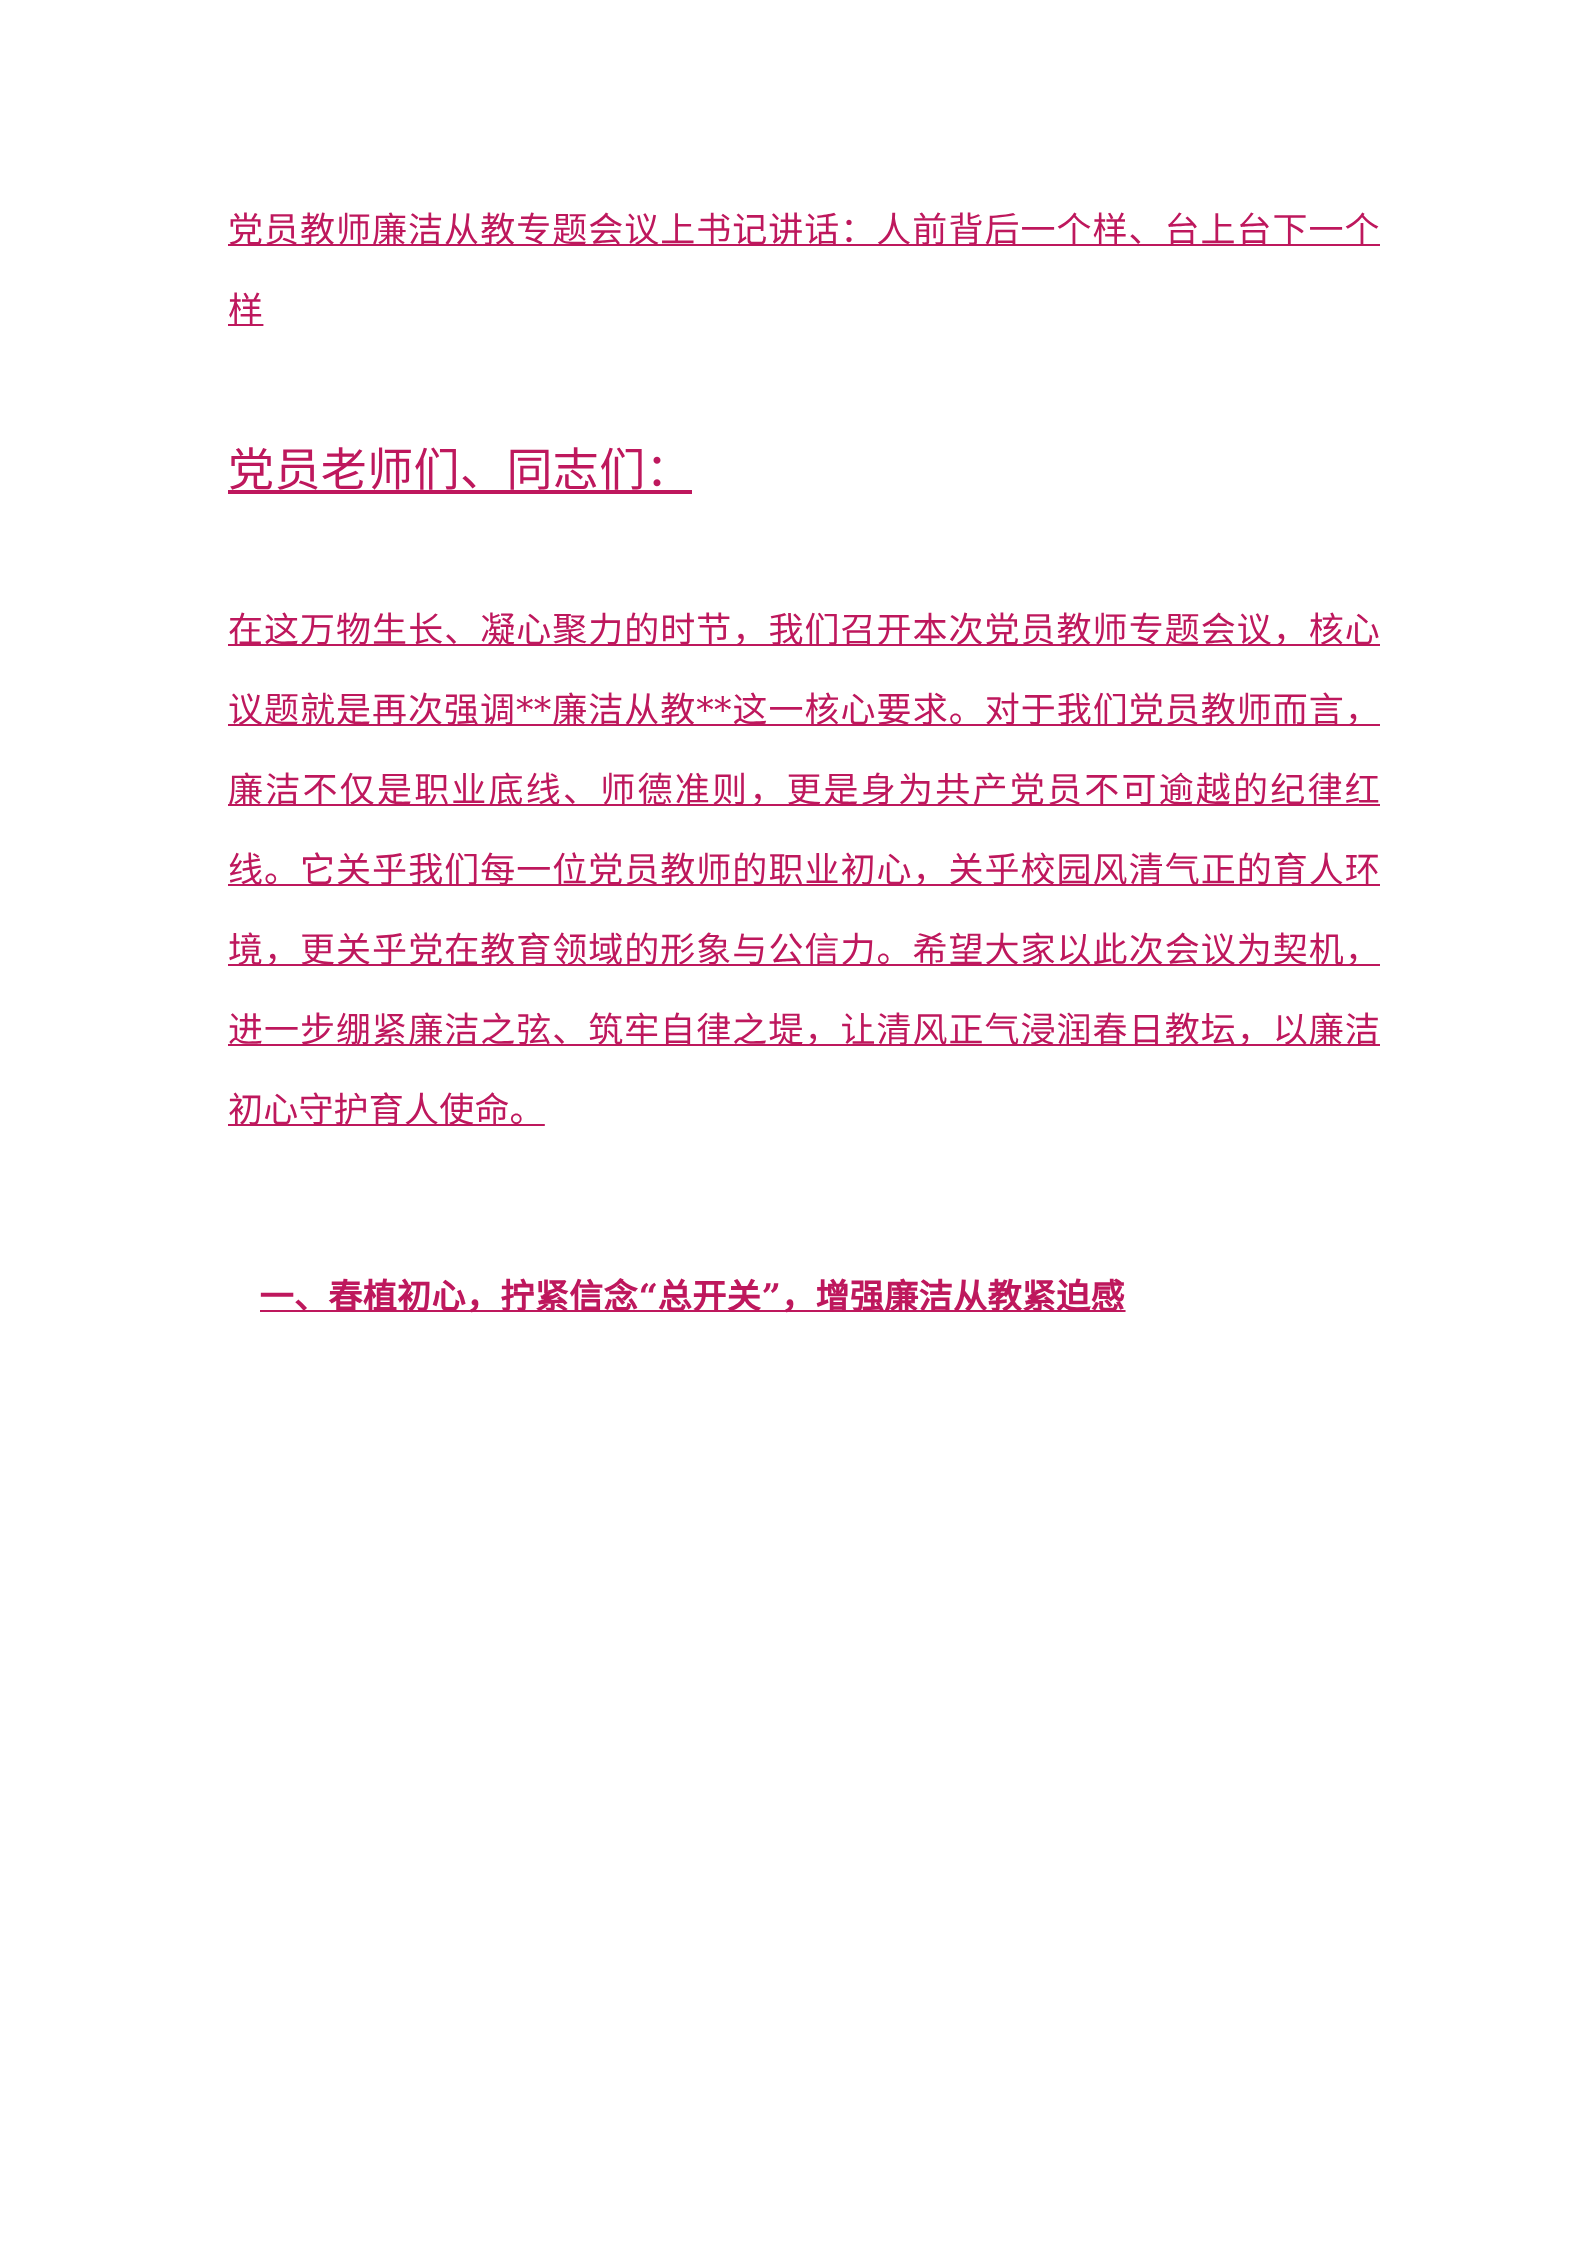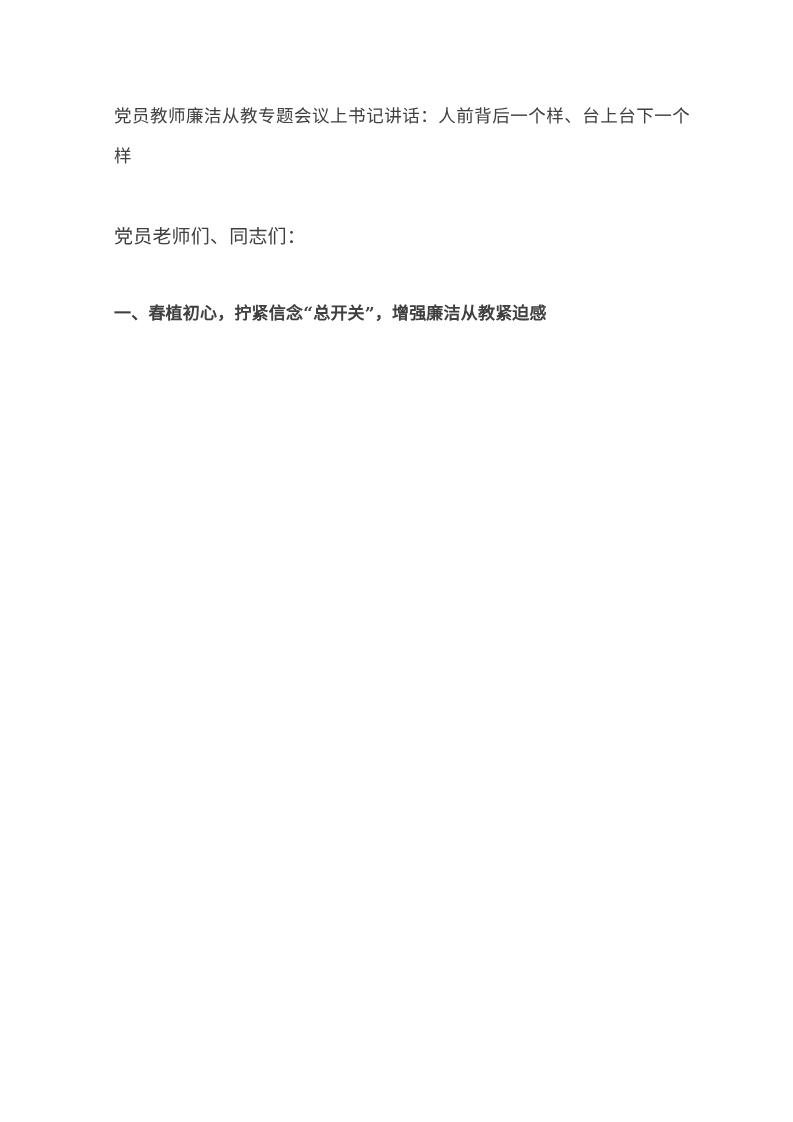--- a/index.html
+++ b/index.html
@@ -26,37 +26,38 @@
     width: 576px;
   }
 
   
   .title,
   .salutation,
   .greeting,
   .para,
   .section-heading {
     font-family: "DejaVu Serif", "Liberation Serif", serif;
-    color: #404040;
+    color: #be185d;
     text-align: justify;
     text-justify: inter-ideograph;
     word-break: break-all;
+    text-decoration: underline;
     -webkit-font-smoothing: antialiased;
   }
 
   .title {
     font-size: 17.5px;
     line-height: 40px;
     margin: 0;
     font-weight: 400;
     letter-spacing: 0.2px;
   }
 
   .salutation {
-    font-size: 19px;
+    font-size: 23px;
     line-height: 40px;
     margin: 0;
     padding-top: 40px;
     font-weight: 400;
     letter-spacing: 0.2px;
   }
 
   .greeting {
     font-size: 17.5px;
     line-height: 40px;
@@ -78,39 +79,40 @@
     padding-top: 40px;
   }
 
   .section-block {
     padding-top: 40px;
   }
 
   .section-heading {
     font-size: 17px;
     line-height: 34px;
-    margin: 0;
+    margin: 16px;
     font-weight: 700;
     letter-spacing: 0.2px;
   }
 
   .para.after-heading {
     margin-top: 0;
   }
 </style>
 </head>
 <body>
 
 <div class="page">
   <div class="doc-body">
 
     <h1 class="title">党员教师廉洁从教专题会议上书记讲话：人前背后一个样、台上台下一个样</h1>
 
     <p class="salutation">党员老师们、同志们：</p>
 
 
+    <p class="para intro">在这万物生长、凝心聚力的时节，我们召开本次党员教师专题会议，核心议题就是再次强调**廉洁从教**这一核心要求。对于我们党员教师而言，廉洁不仅是职业底线、师德准则，更是身为共产党员不可逾越的纪律红线。它关乎我们每一位党员教师的职业初心，关乎校园风清气正的育人环境，更关乎党在教育领域的形象与公信力。希望大家以此次会议为契机，进一步绷紧廉洁之弦、筑牢自律之堤，让清风正气浸润春日教坛，以廉洁初心守护育人使命。</p>
 
     <div class="section-block">
       <h2 class="section-heading">一、春植初心，拧紧信念“总开关”，增强廉洁从教紧迫感</h2>
     </div>
 
   </div>
 </div>
 
 </body></html>

